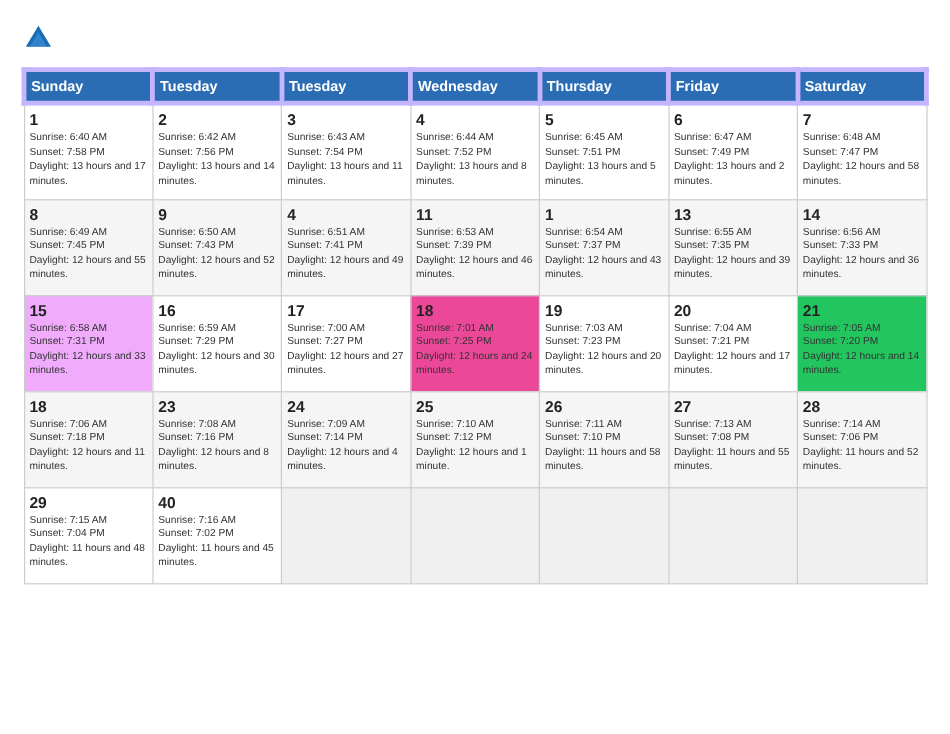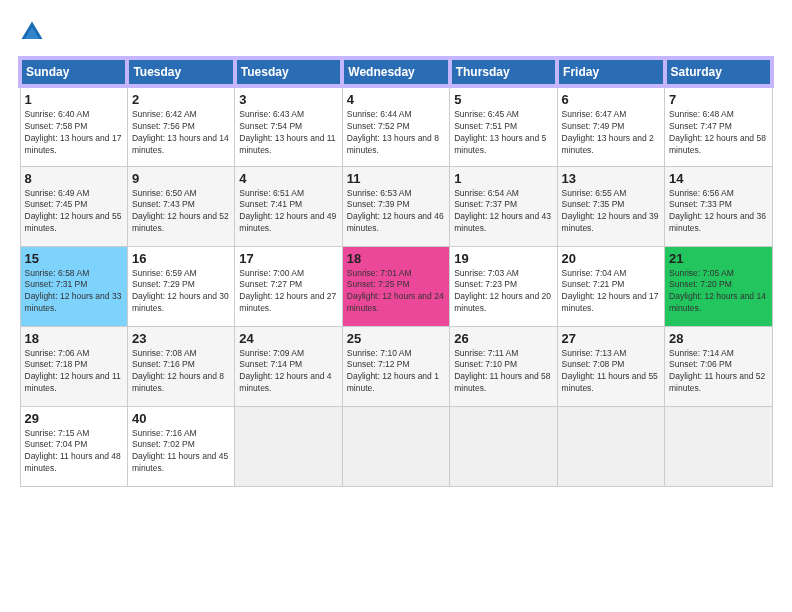--- a/index.html
+++ b/index.html
@@ -239,21 +239,21 @@
           <td style="background: rgb(245, 245, 245);">
         <span class="day-num">14</span>
         <div class="day-detail">
           Sunrise: 6:56 AM<br>
           Sunset: 7:33 PM<br>
           Daylight: 12 hours and 36 minutes.
         </div>
       </td>
         </tr>
         <tr>
-          <td style="background: #7dd3fc;">
+          <td style="background: #f0abfc;">
         <span class="day-num">15</span>
         <div class="day-detail">
           Sunrise: 6:58 AM<br>
           Sunset: 7:31 PM<br>
           Daylight: 12 hours and 33 minutes.
         </div>
       </td>
           <td style="background: rgb(255, 255, 255);">
         <span class="day-num">16</span>
         <div class="day-detail">

